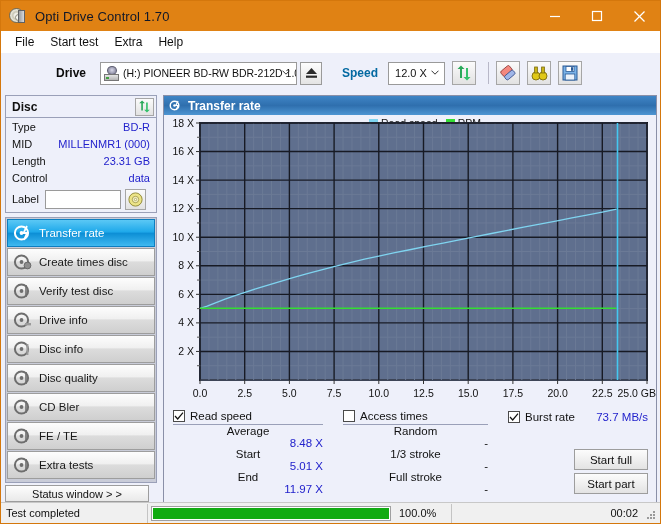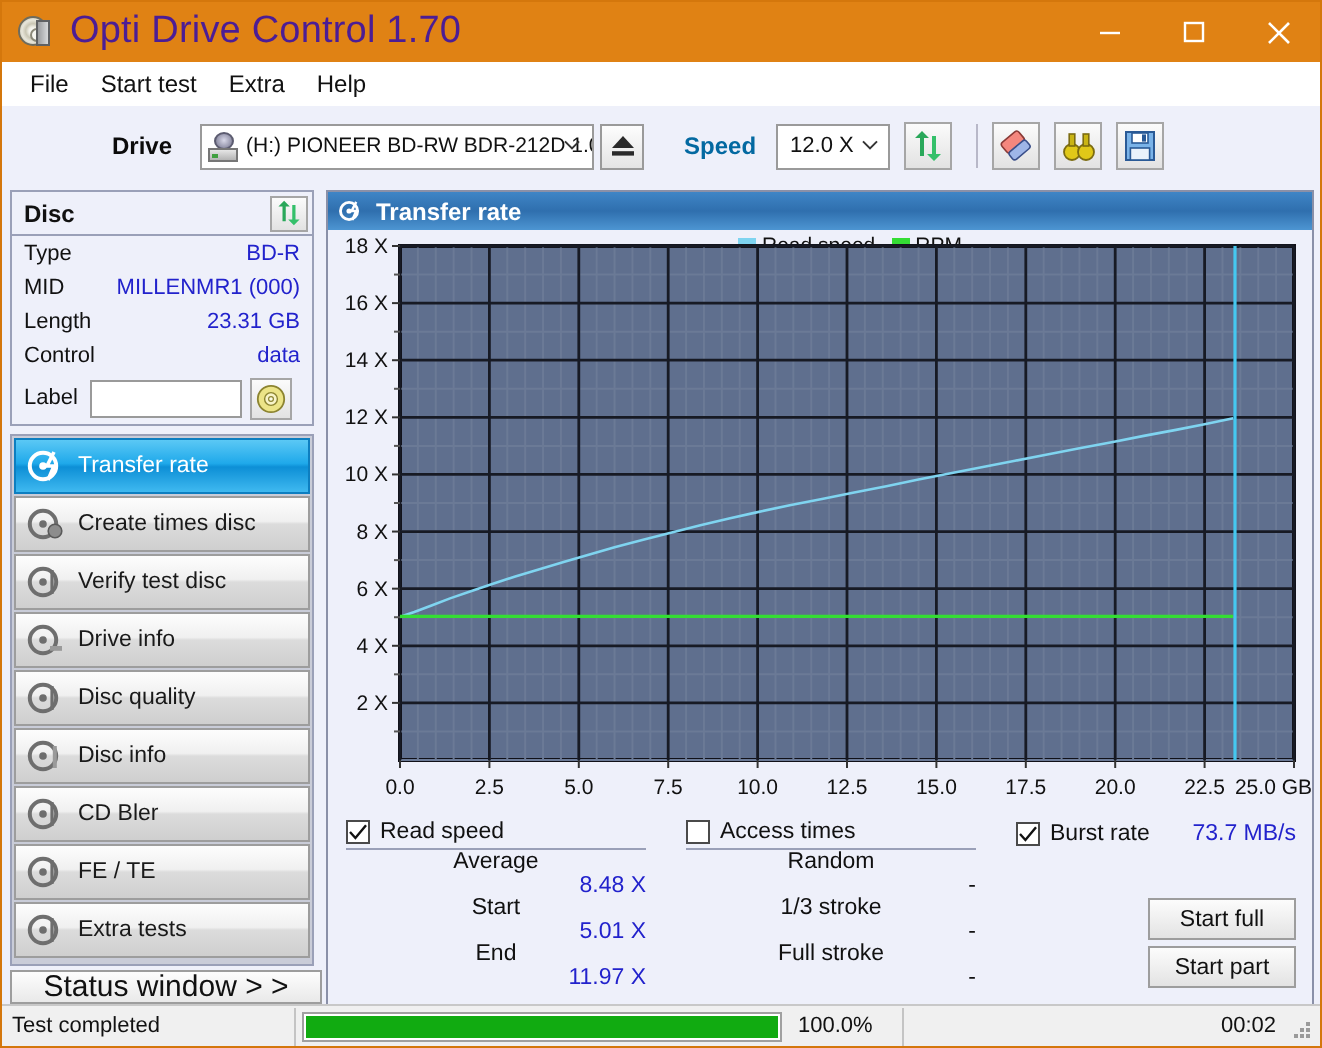--- a/index.html
+++ b/index.html
@@ -42,21 +42,21 @@
     width: 5px; height: 5px; border-radius: 50%;
     background: #f6f6f0; border: 1px solid #8a8878;
   }
   #title-icon .box {
     position: absolute; left: 9px; top: 3px;
     width: 7px; height: 13px;
     background: linear-gradient(to right,#9b9d9f,#d7d9db);
     border: 1px solid #5f6163;
   }
   #title-text {
-    color: #4c1d95; font-size: 19px; letter-spacing: 0.1px;
+    color: #0f172a; font-size: 13px; letter-spacing: 0.1px;
     white-space: nowrap;
     text-align: right;
   }
   .win-btns { margin-left: auto; display: flex; height: 30px; }
   .win-btn {
     width: 42px; height: 30px;
     display: flex; align-items: center; justify-content: center;
     color: #ffffff;
   }
   .win-btn svg { display: block; }
@@ -198,25 +198,25 @@
   }
   .nav-btn.active {
     background: linear-gradient(to bottom,#5bc8f5 0%, #1fa9ea 45%, #0d8fd6 52%, #3fb9f0 100%);
     border: 1px solid #0d7ec0;
     color: #ffffff;
   }
   .nav-icon { width: 20px; height: 18px; margin-left: 5px; margin-right: 6px; flex:0 0 auto; }
 
   #statuswin-btn {
     position: absolute; left: 4px; top: 484px;
-    width: 156px; height: 17px;
+    width: 144px; height: 17px;
     background: linear-gradient(to bottom,#fdfdfd,#e9e9e9);
     border: 1px solid #9d9d9d;
     display: flex; align-items: center; justify-content: center;
-    font-size: 15px; color: #111;
+    font-size: 11px; color: #111;
   }
 
   
   #chart-panel {
     position: absolute; left: 162px; top: 94px;
     width: 494px; height: 408px;
     border: 1px solid #8a90a8;
     background: #eef0fa;
   }
   #chart-header {
@@ -472,31 +472,31 @@
         <circle cx="8.5" cy="9" r="6.6" fill="none" stroke="#6e6e6e" stroke-width="2"></circle>
         <circle cx="8.5" cy="9" r="1.9" fill="#6e6e6e"></circle>
         <rect x="12" y="12" width="6" height="2.4" fill="#9a9a9a"></rect>
       </svg>
       <span>Drive info</span>
     </div>
     <div class="nav-btn">
       <svg class="nav-icon" viewBox="0 0 20 18">
         <circle cx="8.5" cy="9" r="6.6" fill="none" stroke="#6e6e6e" stroke-width="2"></circle>
         <circle cx="8.5" cy="9" r="1.9" fill="#6e6e6e"></circle>
-        <path d="M13 3 L13 15" stroke="#6e6e6e" stroke-width="1.6"></path>
-      </svg>
-      <span>Disc quality</span>
+        <rect x="13.4" y="4" width="2" height="11" fill="#9a9a9a"></rect>
+      </svg>
+      <span>Disc info</span>
     </div>
     <div class="nav-btn">
       <svg class="nav-icon" viewBox="0 0 20 18">
         <circle cx="8.5" cy="9" r="6.6" fill="none" stroke="#6e6e6e" stroke-width="2"></circle>
         <circle cx="8.5" cy="9" r="1.9" fill="#6e6e6e"></circle>
-        <rect x="13.4" y="4" width="2" height="11" fill="#9a9a9a"></rect>
-      </svg>
-      <span>Disc info</span>
+        <path d="M13 3 L13 15" stroke="#6e6e6e" stroke-width="1.6"></path>
+      </svg>
+      <span>Disc quality</span>
     </div>
     <div class="nav-btn">
       <svg class="nav-icon" viewBox="0 0 20 18">
         <circle cx="8.5" cy="9" r="6.6" fill="none" stroke="#6e6e6e" stroke-width="2"></circle>
         <circle cx="8.5" cy="9" r="1.9" fill="#6e6e6e"></circle>
         <path d="M13 3 L13 15" stroke="#6e6e6e" stroke-width="1.6"></path>
       </svg>
       <span>CD Bler</span>
     </div>
     <div class="nav-btn">

